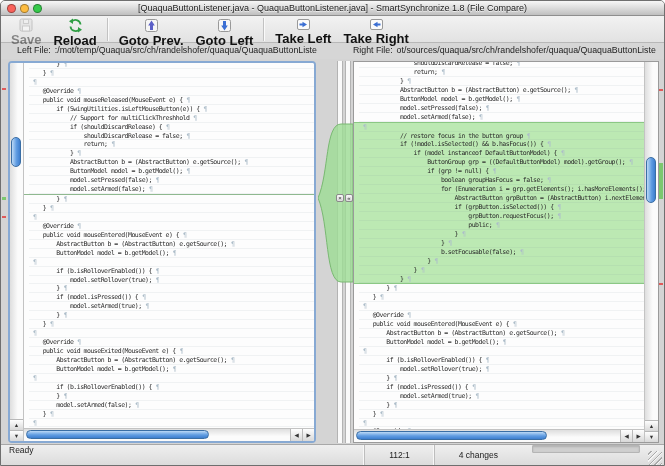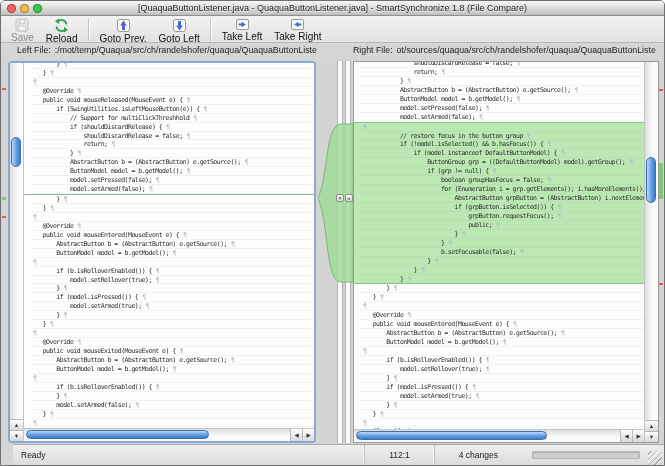--- a/index.html
+++ b/index.html
@@ -16,21 +16,21 @@
   .lights { position:absolute; left:6px; top:3px; display:flex; gap:4px; }
   .light { width:9px; height:9px; border-radius:50%; border:1px solid rgba(0,0,0,.35); }
   .title-text { width:100%; text-align:center; font-size:9px; color:#1c1c1c;
                 text-shadow:0 1px 0 rgba(255,255,255,.7); white-space:nowrap; overflow:hidden; }
 
   
   .toolbar { position:absolute; top:15px; left:0; right:0; height:27px;
              background:linear-gradient(#f2f2f2,#e2e2e2);
              border-bottom:1px solid #b7b7b7; display:flex; align-items:stretch; padding:1px 4px 0 4px; }
   .tool-btn { display:flex; flex-direction:column; align-items:center; justify-content:flex-start;
-              padding:1px 6px 0 6px; font-size:10px; color:#111; cursor:default; }
+              padding:1px 6px 0 6px; font-size:13px; color:#111; cursor:default;font-weight:bold; }
   .tool-btn .ticon { height:15px; display:flex; align-items:center; }
   .tool-btn.disabled { opacity:.45; }
   .tb-sep { width:0; border-left:1px solid #c2c2c2; border-right:1px solid #fafafa; margin:1px 4px; }
 
   
   .filebar { position:absolute; top:42px; left:0; right:0; height:16px; font-size:8.8px; color:#222; }
   .filecell { position:absolute; top:2px; white-space:nowrap; overflow:hidden; }
   .filecell .flabel { margin-right:4px; }
   .filecell.leftf { left:16px; width:335px; }
   .filecell.rightf { left:352px; width:308px; }
@@ -80,23 +80,23 @@
   .diff-btn { position:absolute; width:8px; height:8px; background:linear-gradient(#f8f8f8,#dcdcdc);
               border:1px solid #8a8a8a; border-radius:2px; font-size:6px; line-height:6px;
               text-align:center; color:#333; cursor:default; }
 
   
   .mark { position:absolute; width:4px; }
   .mark.red { background:#e05a5a; }
   .mark.green { background:#7cc86f; }
 
   
-  .statusbar { position:absolute; left:12px; right:0; bottom:0; height:21px;
+  .statusbar { position:absolute; left:0; right:0; bottom:0; height:21px;
                background:linear-gradient(#efefef,#dcdcdc); border-top:1px solid #a8a8a8;
-               display:flex; align-items:center; font-size:8.5px; color:#222; }
+               display:flex; align-items:flex-start; font-size:8.5px; color:#222; }
   .status-msg { flex:1; padding-left:8px; }
   .status-cell { padding:0 24px; border-left:1px solid #bdbdbd; box-shadow:-1px 0 0 #f8f8f8;
                  height:100%; display:flex; align-items:center; }
   .status-track { width:108px; height:8px; margin:0 8px 0 10px; background:#cfcfcf;
                   border:1px solid #b5b5b5; border-radius:1px; box-shadow:inset 0 1px 2px rgba(0,0,0,.15); }
   .grip { width:14px; height:14px; margin-right:2px; align-self:flex-end;
           background:repeating-linear-gradient(135deg, transparent 0 2px, #aaa 2px 3px, #f5f5f5 3px 4px); }
 </style>
 </head>
 <body>

